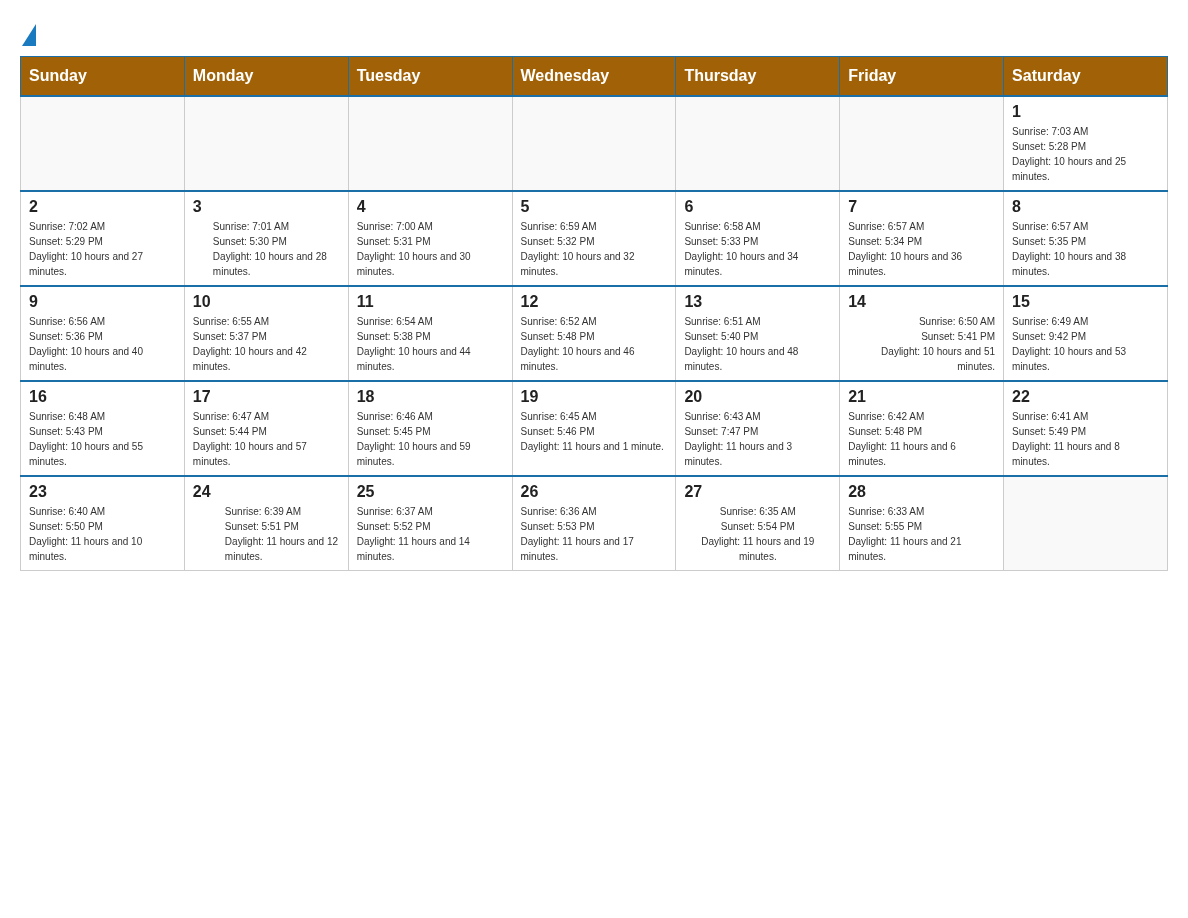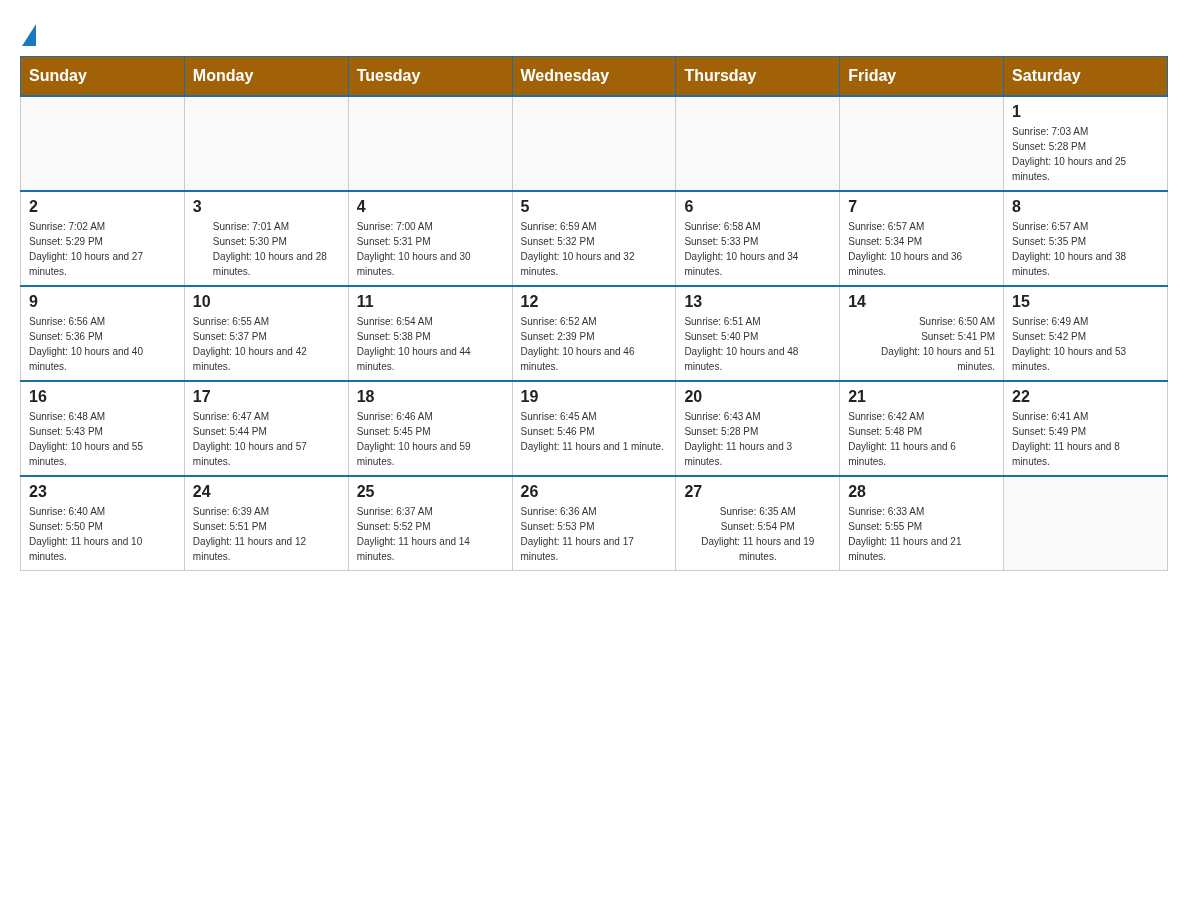--- a/index.html
+++ b/index.html
@@ -214,39 +214,39 @@
         </td>
         <td>
           <span class="day-number">11</span>
           <div class="day-info" style="white-space: pre-line;">Sunrise: 6:54 AM
 Sunset: 5:38 PM
 Daylight: 10 hours and 44 minutes.</div>
         </td>
         <td>
           <span class="day-number">12</span>
           <div class="day-info" style="white-space: pre-line;">Sunrise: 6:52 AM
-Sunset: 2:39 PM
+Sunset: 5:48 PM
 Daylight: 10 hours and 46 minutes.</div>
         </td>
         <td>
           <span class="day-number">13</span>
           <div class="day-info" style="white-space: pre-line;">Sunrise: 6:51 AM
 Sunset: 5:40 PM
 Daylight: 10 hours and 48 minutes.</div>
         </td>
         <td>
           <span class="day-number">14</span>
           <div class="day-info" style="white-space: pre-line; text-align: right;">Sunrise: 6:50 AM
 Sunset: 5:41 PM
 Daylight: 10 hours and 51 minutes.</div>
         </td>
         <td>
           <span class="day-number">15</span>
           <div class="day-info" style="white-space: pre-line;">Sunrise: 6:49 AM
-Sunset: 5:42 PM
+Sunset: 9:42 PM
 Daylight: 10 hours and 53 minutes.</div>
         </td>
       </tr>
       <tr class="week-row">
         <td>
           <span class="day-number">16</span>
           <div class="day-info" style="white-space: pre-line;">Sunrise: 6:48 AM
 Sunset: 5:43 PM
 Daylight: 10 hours and 55 minutes.</div>
         </td>
@@ -264,21 +264,21 @@
         </td>
         <td>
           <span class="day-number">19</span>
           <div class="day-info" style="white-space: pre-line;">Sunrise: 6:45 AM
 Sunset: 5:46 PM
 Daylight: 11 hours and 1 minute.</div>
         </td>
         <td>
           <span class="day-number">20</span>
           <div class="day-info" style="white-space: pre-line;">Sunrise: 6:43 AM
-Sunset: 5:28 PM
+Sunset: 7:47 PM
 Daylight: 11 hours and 3 minutes.</div>
         </td>
         <td>
           <span class="day-number">21</span>
           <div class="day-info" style="white-space: pre-line;">Sunrise: 6:42 AM
 Sunset: 5:48 PM
 Daylight: 11 hours and 6 minutes.</div>
         </td>
         <td>
           <span class="day-number">22</span>
@@ -289,21 +289,21 @@
       </tr>
       <tr class="week-row">
         <td>
           <span class="day-number">23</span>
           <div class="day-info" style="white-space: pre-line;">Sunrise: 6:40 AM
 Sunset: 5:50 PM
 Daylight: 11 hours and 10 minutes.</div>
         </td>
         <td>
           <span class="day-number">24</span>
-          <div class="day-info" style="white-space: pre-line;">Sunrise: 6:39 AM
+          <div class="day-info" style="white-space: pre-line; margin-left: 32px;">Sunrise: 6:39 AM
 Sunset: 5:51 PM
 Daylight: 11 hours and 12 minutes.</div>
         </td>
         <td>
           <span class="day-number">25</span>
           <div class="day-info" style="white-space: pre-line;">Sunrise: 6:37 AM
 Sunset: 5:52 PM
 Daylight: 11 hours and 14 minutes.</div>
         </td>
         <td>

